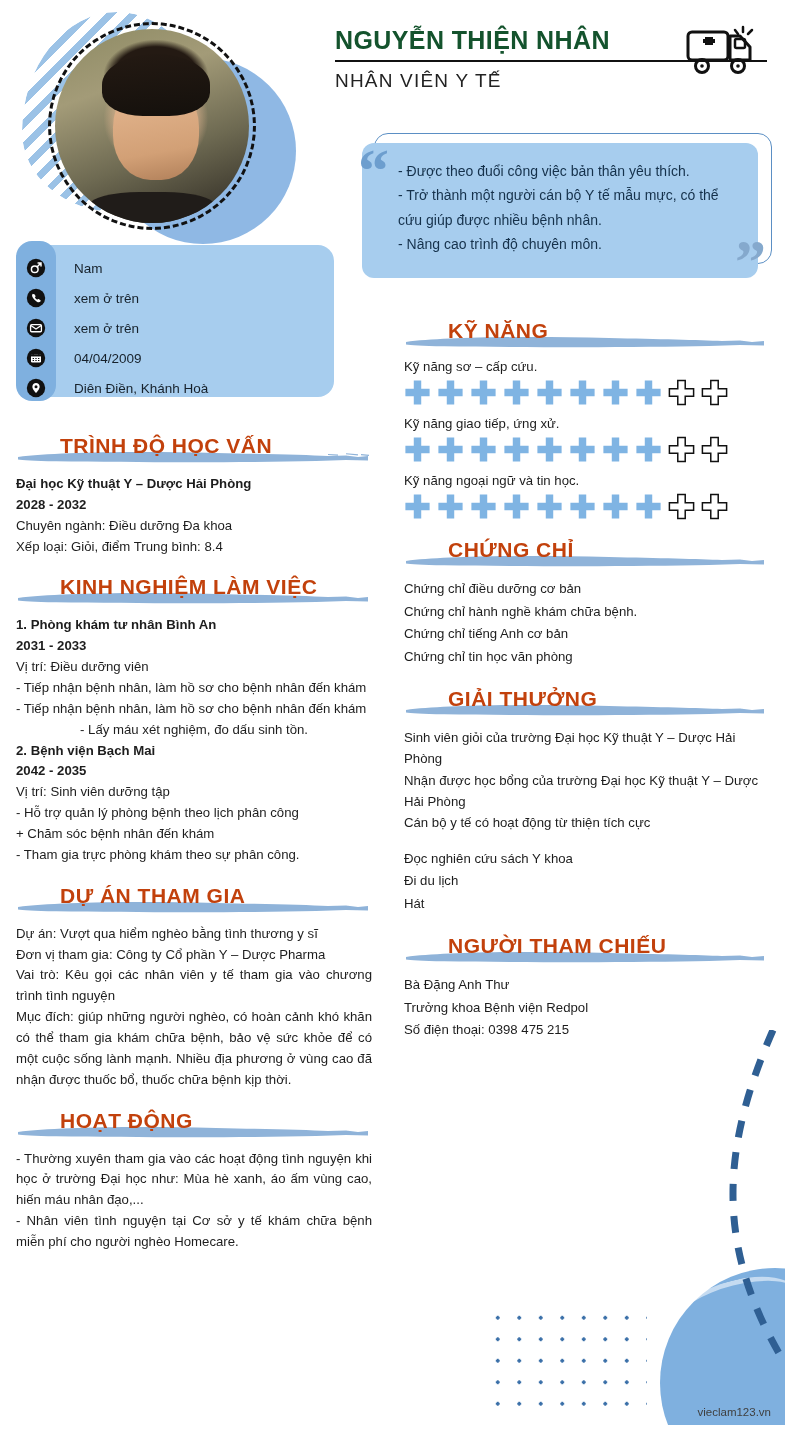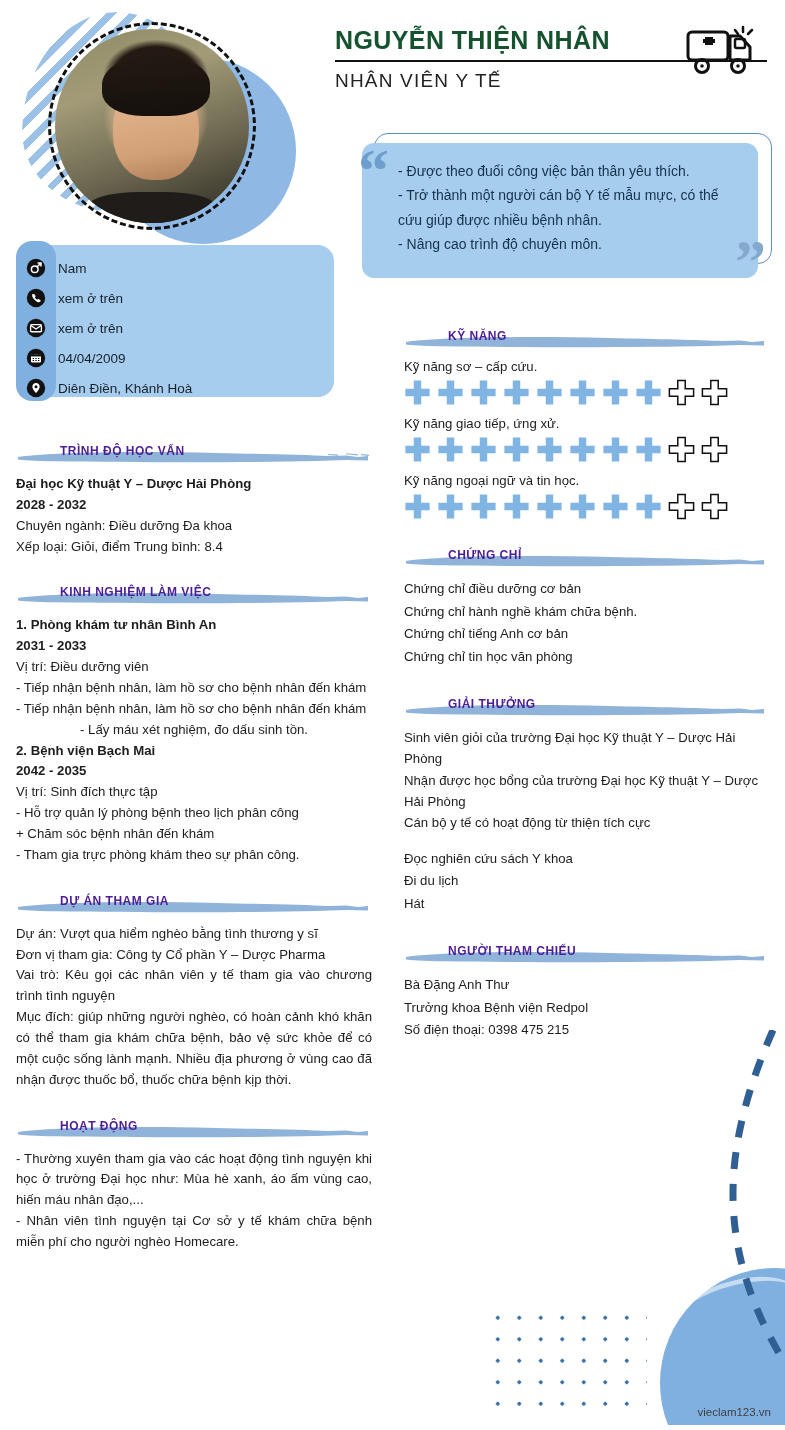--- a/index.html
+++ b/index.html
@@ -100,31 +100,31 @@
   .contact{
     position:absolute; left:16px; top:245px; width:318px; height:152px;
     background:#A7CDEE; border-radius:16px; z-index:5;
   }
   .contact .rail{
     position:absolute; left:0; top:-4px; width:40px; height:160px;
     background:#7FB0DF; border-radius:16px;
   }
   .crow{ position:absolute; left:0; width:100%; height:30px; display:flex; align-items:center; }
   .crow .ico{ width:40px; display:flex; justify-content:center; align-items:center; z-index:2; }
-  .crow .txt{ font-size:13.5px; color:#16212b; padding-left:2px; }
+  .crow .txt{ font-size:13.5px; color:#16212b; padding-left:2px;margin-left:16px; }
 
   
   .col-left{ position:absolute; left:16px; top:430px; width:356px; z-index:5; }
   .col-right{ position:absolute; left:404px; top:315px; width:365px; z-index:5; }
 
   .sec{ margin-bottom:14px; }
   .sec-head{ position:relative; height:34px; margin-bottom:10px; }
   .sec-title{
-    position:absolute; left:44px; bottom:6px; font-size:12px; font-weight:700;
-    letter-spacing:.5px; color:#4c1d95; z-index:2; white-space:nowrap;
+    position:absolute; left:44px; bottom:6px; font-size:21px; font-weight:700;
+    letter-spacing:.5px; color:#c2410c; z-index:2; white-space:nowrap;
   }
   .brush{ position:absolute; left:0; bottom:0; width:100%; height:16px; z-index:1; }
 
   .body-text{ font-size:13.2px; line-height:1.58; color:#1d1d1d; }
   .body-text.just{ text-align:justify; }
   .b{ font-weight:700; }
   .ln{ display:block; }
 
   
   .skill-label{ font-size:13.2px; margin:6px 0 5px; color:#1d1d1d; }
@@ -276,21 +276,21 @@
       <span class="ln b">1. Phòng khám tư nhân Bình An</span>
       <span class="ln b">2031 - 2033</span>
       <span class="ln">Vị trí: Điều dưỡng viên</span>
       <span class="ln">- Tiếp nhận bệnh nhân, làm hồ sơ cho bệnh nhân đến khám</span>
       <span class="ln">- Tiếp nhận bệnh nhân, làm hồ sơ cho bệnh nhân đến khám</span>
       <span class="ln" style="text-align:center">- Lấy máu xét nghiệm, đo dấu sinh tồn.</span>
     </div>
     <div class="body-text">
       <span class="ln b">2. Bệnh viện Bạch Mai</span>
       <span class="ln b">2042 - 2035</span>
-      <span class="ln">Vị trí: Sinh đích thực tập</span>
+      <span class="ln">Vị trí: Sinh viên dưỡng tập</span>
       <span class="ln">- Hỗ trợ quản lý phòng bệnh theo lịch phân công</span>
       <span class="ln">+ Chăm sóc bệnh nhân đến khám</span>
       <span class="ln">- Tham gia trực phòng khám theo sự phân công.</span>
     </div>
   </div>
 
   <div class="sec">
     <div class="sec-head">
       <svg class="brush" viewBox="0 0 356 16" preserveAspectRatio="none">
         <path d="M2 9 C 40 4, 120 3, 200 5 C 250 6, 290 7, 312 8 L 330 7.4 L 342 9 L 352 8 L 352 12.5 L 330 12 L 300 13 C 230 14.6, 120 14.4, 40 13.2 C 18 12.8, 6 12, 2 11.4 Z" fill="#8FB3D9"></path>

